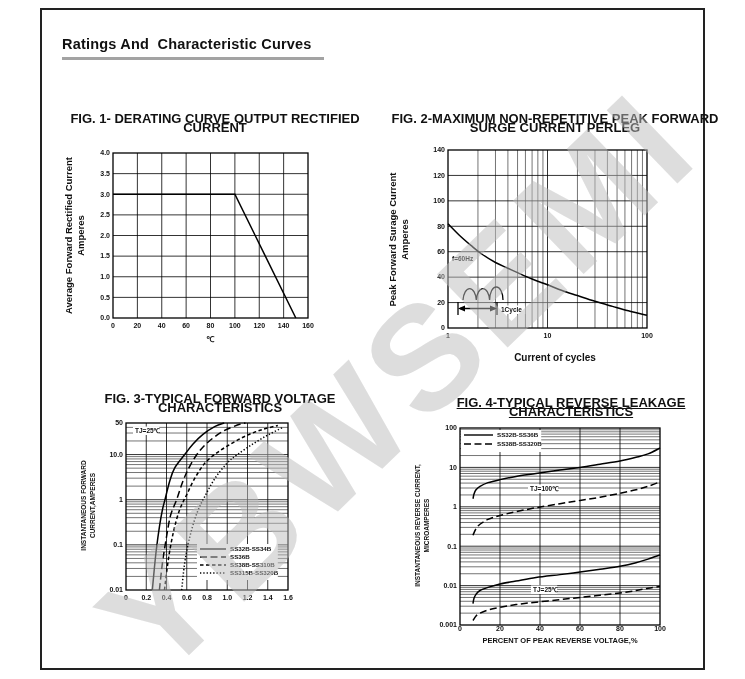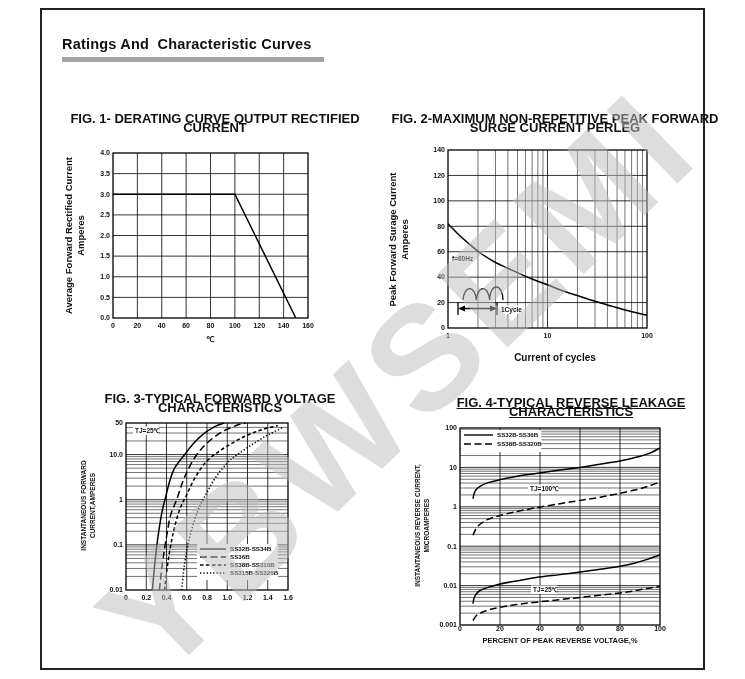--- a/index.html
+++ b/index.html
@@ -1,20 +1,20 @@
 <!DOCTYPE html>
 <html><head>
 <meta charset="utf-8">
 <style>
   html,body{margin:0;padding:0;background:#fff;}
   .page{position:relative;width:745px;height:679px;background:#fff;overflow:hidden;
         font-family:"Liberation Sans",sans-serif;color:#111;}
   .page-border{position:absolute;left:40px;top:8px;width:661px;height:658px;border:2px solid #222;}
   .main-title{position:absolute;left:62px;top:36px;font-size:14.5px;font-weight:bold;
-              letter-spacing:.2px;border-bottom:5px solid #a3a3a3;padding:0 12px 5px 0;white-space:pre;}
+              letter-spacing:.2px;border-bottom:3px solid #a3a3a3;padding:0 12px 5px 0;white-space:pre;}
   .fig{position:absolute;}
   #fig1{left:55px;top:112px;width:320px;height:262px;}
   #fig2{left:390px;top:112px;width:330px;height:262px;}
   #fig3{left:60px;top:392px;width:320px;height:272px;}
   #fig4{left:400px;top:392px;width:320px;height:272px;}
   .fig-title{position:absolute;left:0;top:2px;width:100%;font-size:13px;font-weight:bold;
              text-align:center;line-height:9px;}
   #fig4 .fig-title{padding-left:22px;width:298px;top:6px;text-decoration:underline;}
   .fig svg{position:absolute;left:0;overflow:visible;}
   #fig1 svg,#fig2 svg{top:28px;}

